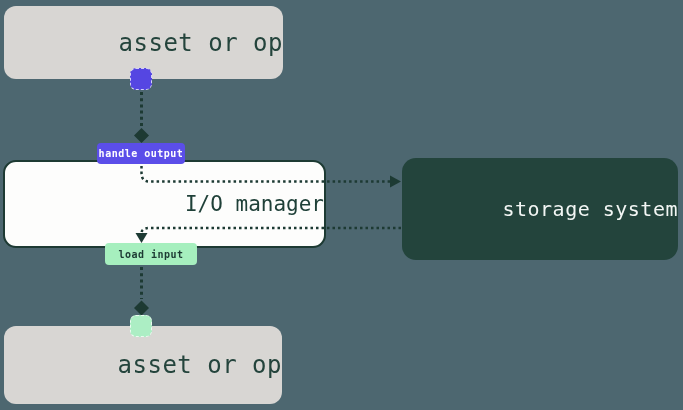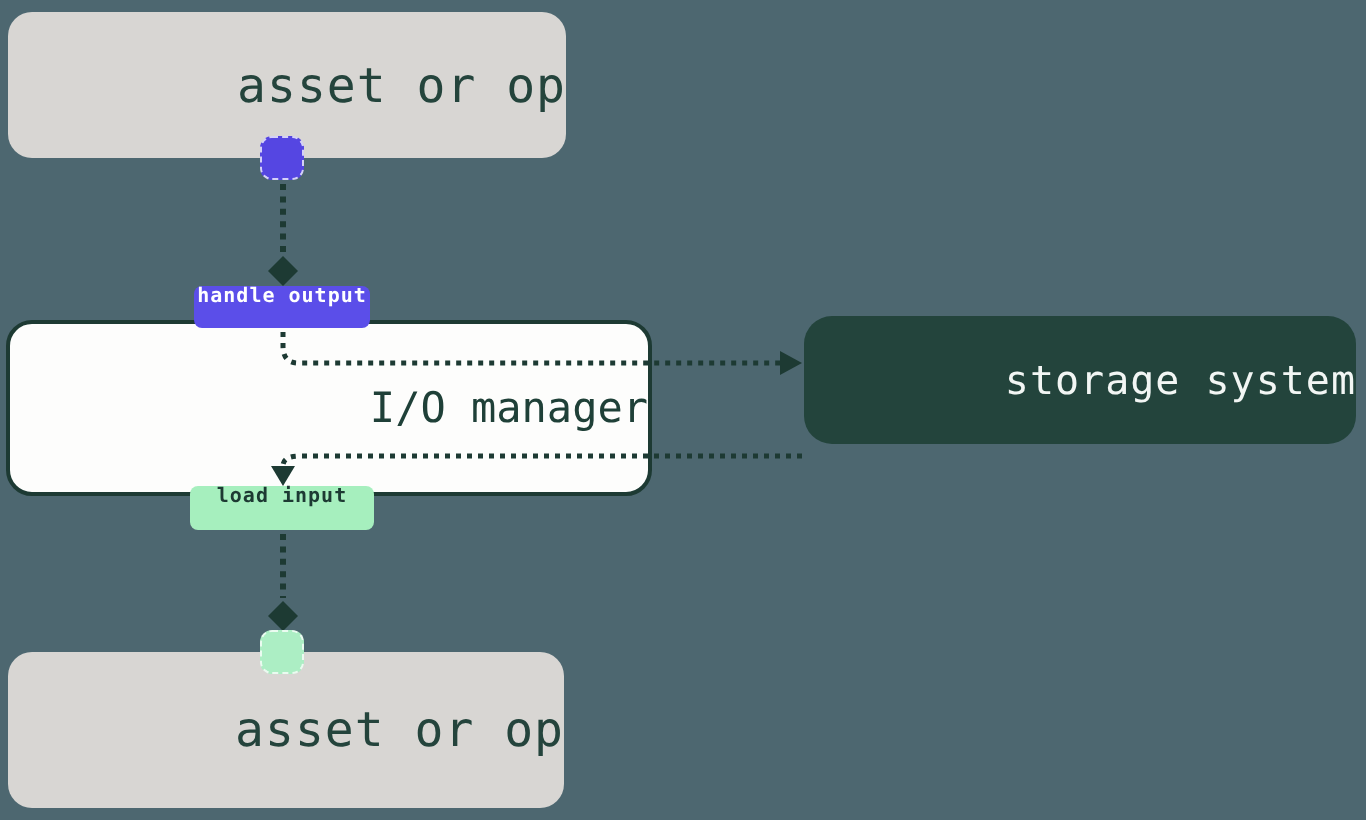--- a/index.html
+++ b/index.html
@@ -33,21 +33,21 @@
   #asset-bottom { left: 4px; top: 326px; width: 278px; height: 78px; }
   .io-node {
     left: 3px; top: 160px; width: 323px; height: 88px;
     background: var(--io-box-fill, #fdfdfc);
     border: 2.5px solid var(--io-box-border, #1d3a33);
     border-radius: 13px;
     color: var(--io-text, #1f4038);
     font-size: 21px;
   }
   .storage-node {
-    left: 402px; top: 158px; width: 276px; height: 64px;
+    left: 402px; top: 158px; width: 276px; height: 102px;
     background: var(--storage-fill, #23443c);
     border-radius: 14px;
     color: var(--storage-text, #f2f6f4);
     font-size: 20px;
     letter-spacing: 0.5px;
   }
   .connectors {
     position: absolute;
     left: 0; top: 0;
     z-index: 2;
@@ -58,35 +58,35 @@
     stroke: var(--connector, #1d3a33);
   }
   .connectors .solid {
     fill: var(--connector, #1d3a33);
     stroke: none;
   }
   .badge {
     position: absolute;
     z-index: 3;
     display: flex;
-    align-items: flex-start;
+    align-items: center;
     justify-content: center;
     font-size: 10px;
     font-weight: bold;
     border-radius: 4px;
     letter-spacing: 0.5px;
     box-sizing: border-box;
   }
   .badge-out {
     left: 97px; top: 143px; width: 88px; height: 21px;
     background: var(--purple-badge, #5b4ee9);
     color: #ffffff;
   }
   .badge-in {
-    left: 95px; top: 243px; width: 92px; height: 22px;
+    left: 105px; top: 243px; width: 92px; height: 22px;
     background: var(--green-badge, #a6efbe);
     color: var(--io-box-border, #1d4033);
   }
   .handle {
     position: absolute;
     z-index: 3;
     width: 22px; height: 22px;
     border-radius: 6px;
     border: 1.5px dashed rgba(255,255,255,0.75);
     box-sizing: border-box;

